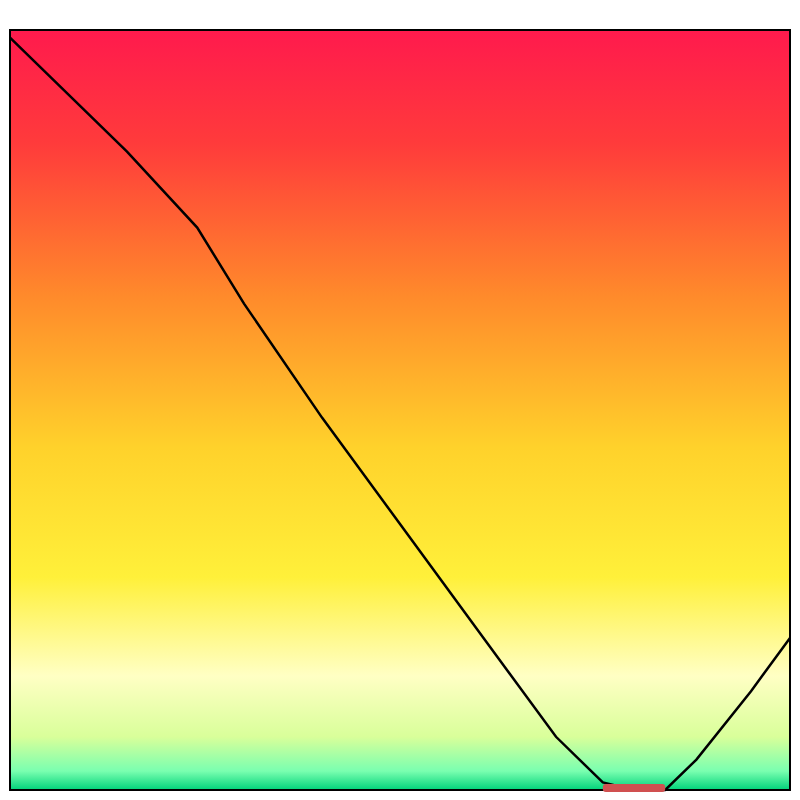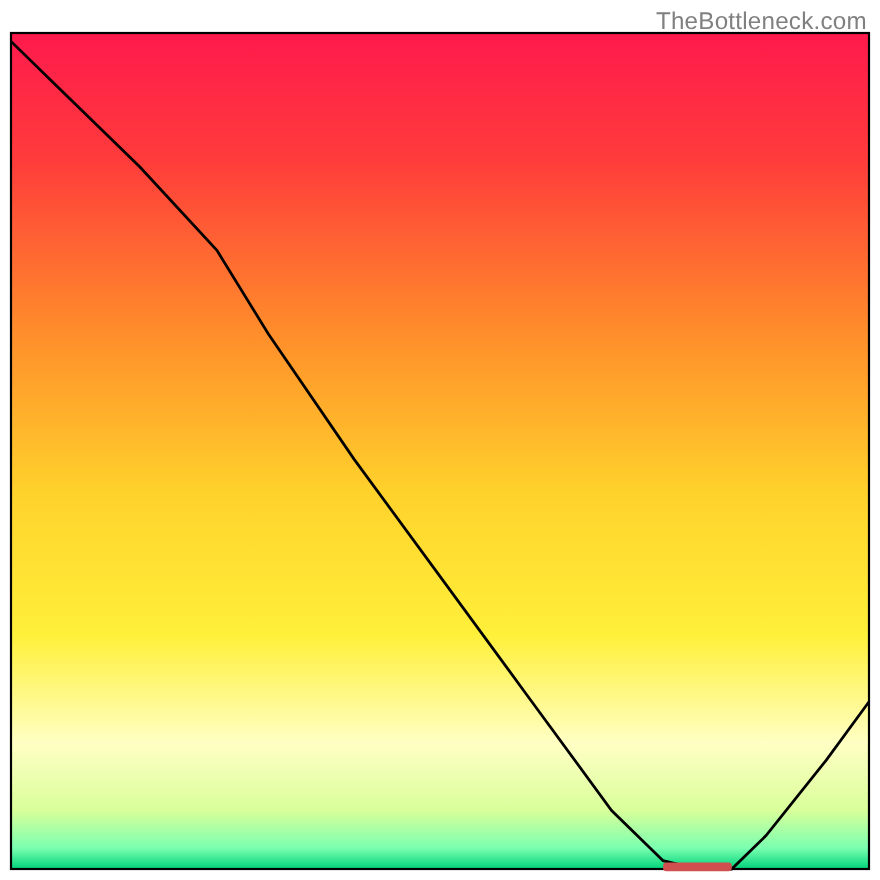--- a/index.html
+++ b/index.html
@@ -28,21 +28,20 @@
   svg.chart {
     display: block;
     width: 800px;
     height: 800px;
   }
 </style>
 </head>
 <body>
 
 <div class="container">
-  <div class="watermark">TheBottleneck.com</div>
   <svg class="chart" viewBox="0 0 800 800">
     <defs>
       <linearGradient id="bg-grad" x1="0" y1="0" x2="0" y2="1">
           <stop offset="0%" stop-color="#ff1a4d"></stop>
           <stop offset="15%" stop-color="#ff3b3b"></stop>
           <stop offset="35%" stop-color="#ff8a2b"></stop>
           <stop offset="55.00000000000001%" stop-color="#ffd22b"></stop>
           <stop offset="72%" stop-color="#fff03a"></stop>
           <stop offset="85%" stop-color="#ffffc4"></stop>
           <stop offset="93%" stop-color="#d9ff9a"></stop>

